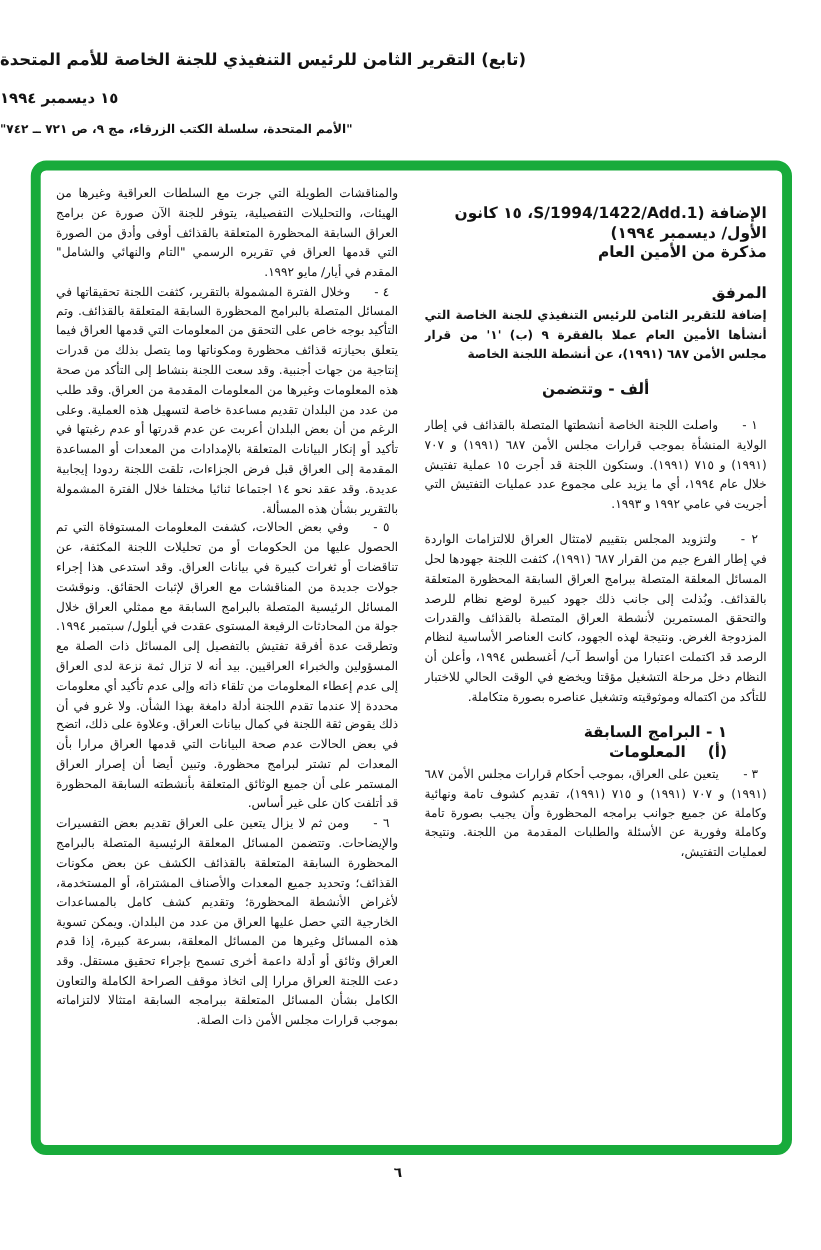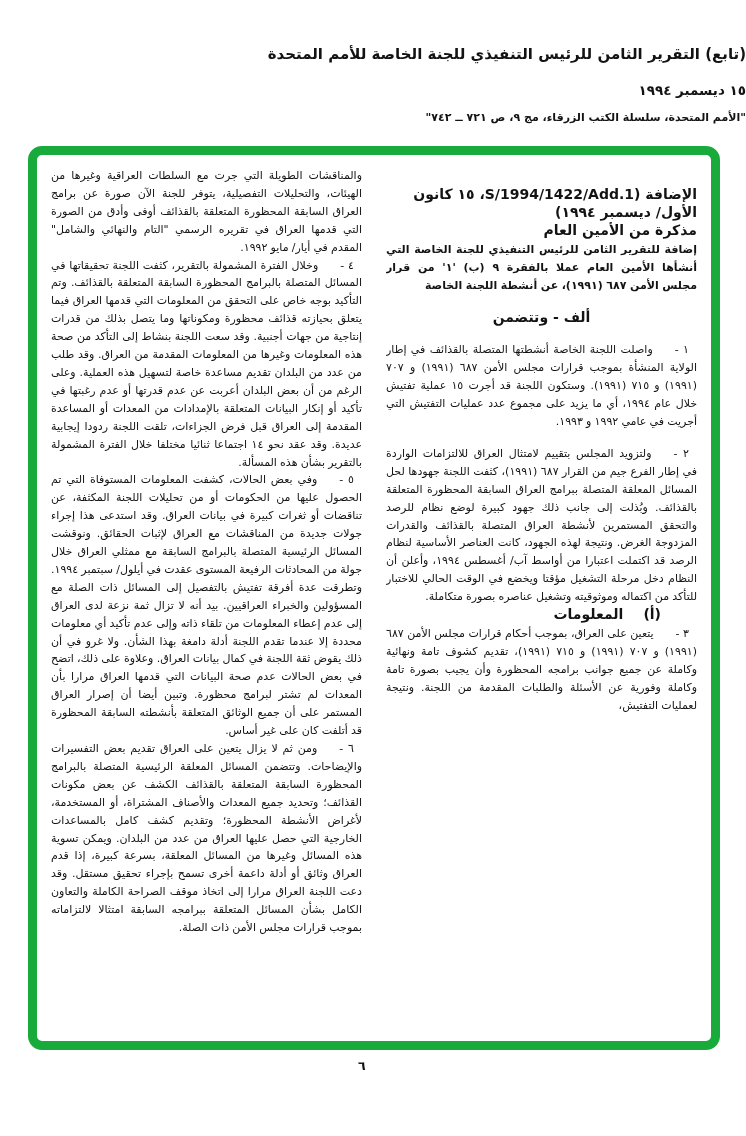--- a/index.html
+++ b/index.html
@@ -2,21 +2,21 @@
 <html lang="ar" dir="rtl"><head>
 <meta charset="utf-8">
 <style>
   html,body{margin:0;padding:0;background:#ffffff;}
   body{
     width:746px;height:1136px;position:relative;overflow:hidden;
     font-family:"DejaVu Sans",sans-serif;color:#131313;
     -webkit-font-smoothing:antialiased;
   }
   
-  .doc-header{position:absolute;top:44px;left:0;width:746px;text-align:right;direction:rtl;}
+  .doc-header{position:absolute;top:44px;left:0;width:746px;text-align:left;direction:rtl;}
   .doc-title{font-size:15px;font-weight:bold;letter-spacing:0;line-height:1.4;}
   .doc-date{font-size:13.5px;font-weight:bold;margin-top:17px;}
   .doc-source{font-size:11px;font-weight:bold;margin-top:13px;}
   
   .frame{
     position:absolute;left:28px;top:146px;width:692px;height:904px;
     box-sizing:border-box;border:9px solid #18ab3b;border-radius:14px;
     background:#ffffff;
   }
   .cols{
@@ -53,24 +53,26 @@
   <div class="doc-date">١٥ ديسمبر ١٩٩٤</div>
   <div class="doc-source">"الأمم المتحدة، سلسلة الكتب الزرقاء، مج ٩، ص ٧٢١ ــ ٧٤٢"</div>
 </div>
 
 <div class="frame">
   <div class="cols">
 
     <div class="col">
       <p class="hd gap-top-lg">الإضافة (S/1994/1422/Add.1، ١٥ كانون الأول/ ديسمبر ١٩٩٤)</p>
       <p class="hd">مذكرة من الأمين العام</p>
+      <p class="hd gap-top-lg">المرفق</p>
       <p class="p bold after-hd">إضافة للتقرير الثامن للرئيس التنفيذي للجنة الخاصة التي أنشأها الأمين العام عملا بالفقرة ٩ (ب) '١' من قرار مجلس الأمن ٦٨٧ (١٩٩١)، عن أنشطة اللجنة الخاصة</p>
       <p class="hd center gap-top">ألف - وتتضمن</p>
       <p class="p num-p blk-gap"><span class="pn">١ -</span><span>واصلت اللجنة الخاصة أنشطتها المتصلة بالقذائف في إطار الولاية المنشأة بموجب قرارات مجلس الأمن ٦٨٧ (١٩٩١) و ٧٠٧ (١٩٩١) و ٧١٥ (١٩٩١). وستكون اللجنة قد أجرت ١٥ عملية تفتيش خلال عام ١٩٩٤، أي ما يزيد على مجموع عدد عمليات التفتيش التي أجريت في عامي ١٩٩٢ و ١٩٩٣.</span></p>
       <p class="p num-p blk-gap"><span class="pn">٢ -</span><span>ولتزويد المجلس بتقييم لامتثال العراق للالتزامات الواردة في إطار الفرع جيم من القرار ٦٨٧ (١٩٩١)، كثفت اللجنة جهودها لحل المسائل المعلقة المتصلة ببرامج العراق السابقة المحظورة المتعلقة بالقذائف. وبُذلت إلى جانب ذلك جهود كبيرة لوضع نظام للرصد والتحقق المستمرين لأنشطة العراق المتصلة بالقذائف والقدرات المزدوجة الغرض. ونتيجة لهذه الجهود، كانت العناصر الأساسية لنظام الرصد قد اكتملت اعتبارا من أواسط آب/ أغسطس ١٩٩٤، وأعلن أن النظام دخل مرحلة التشغيل مؤقتا ويخضع في الوقت الحالي للاختبار للتأكد من اكتماله وموثوقيته وتشغيل عناصره بصورة متكاملة.</span></p>
+      <p class="hd indent gap-top">١ - البرامج السابقة</p>
       <p class="hd indent"><span class="gap">(أ)</span><span>المعلومات</span></p>
       <p class="p num-p after-hd"><span class="pn">٣ -</span><span>يتعين على العراق، بموجب أحكام قرارات مجلس الأمن ٦٨٧ (١٩٩١) و ٧٠٧ (١٩٩١) و ٧١٥ (١٩٩١)، تقديم كشوف تامة ونهائية وكاملة عن جميع جوانب برامجه المحظورة وأن يجيب بصورة تامة وكاملة وفورية عن الأسئلة والطلبات المقدمة من اللجنة. ونتيجة لعمليات التفتيش،</span></p>
     </div>
 
     <div class="col">
       <p class="p">والمناقشات الطويلة التي جرت مع السلطات العراقية وغيرها من الهيئات، والتحليلات التفصيلية، يتوفر للجنة الآن صورة عن برامج العراق السابقة المحظورة المتعلقة بالقذائف أوفى وأدق من الصورة التي قدمها العراق في تقريره الرسمي "التام والنهائي والشامل" المقدم في أيار/ مايو ١٩٩٢.</p>
       <p class="p num-p"><span class="pn">٤ -</span><span>وخلال الفترة المشمولة بالتقرير، كثفت اللجنة تحقيقاتها في المسائل المتصلة بالبرامج المحظورة السابقة المتعلقة بالقذائف. وتم التأكيد بوجه خاص على التحقق من المعلومات التي قدمها العراق فيما يتعلق بحيازته قذائف محظورة ومكوناتها وما يتصل بذلك من قدرات إنتاجية من جهات أجنبية. وقد سعت اللجنة بنشاط إلى التأكد من صحة هذه المعلومات وغيرها من المعلومات المقدمة من العراق. وقد طلب من عدد من البلدان تقديم مساعدة خاصة لتسهيل هذه العملية. وعلى الرغم من أن بعض البلدان أعربت عن عدم قدرتها أو عدم رغبتها في تأكيد أو إنكار البيانات المتعلقة بالإمدادات من المعدات أو المساعدة المقدمة إلى العراق قبل فرض الجزاءات، تلقت اللجنة ردودا إيجابية عديدة. وقد عقد نحو ١٤ اجتماعا ثنائيا مختلفا خلال الفترة المشمولة بالتقرير بشأن هذه المسألة.</span></p>
       <p class="p num-p"><span class="pn">٥ -</span><span>وفي بعض الحالات، كشفت المعلومات المستوفاة التي تم الحصول عليها من الحكومات أو من تحليلات اللجنة المكثفة، عن تناقضات أو ثغرات كبيرة في بيانات العراق. وقد استدعى هذا إجراء جولات جديدة من المناقشات مع العراق لإثبات الحقائق. ونوقشت المسائل الرئيسية المتصلة بالبرامج السابقة مع ممثلي العراق خلال جولة من المحادثات الرفيعة المستوى عقدت في أيلول/ سبتمبر ١٩٩٤. وتطرقت عدة أفرقة تفتيش بالتفصيل إلى المسائل ذات الصلة مع المسؤولين والخبراء العراقيين. بيد أنه لا تزال ثمة نزعة لدى العراق إلى عدم إعطاء المعلومات من تلقاء ذاته وإلى عدم تأكيد أي معلومات محددة إلا عندما تقدم اللجنة أدلة دامغة بهذا الشأن. ولا غرو في أن ذلك يقوض ثقة اللجنة في كمال بيانات العراق. وعلاوة على ذلك، اتضح في بعض الحالات عدم صحة البيانات التي قدمها العراق مرارا بأن المعدات لم تشتر لبرامج محظورة. وتبين أيضا أن إصرار العراق المستمر على أن جميع الوثائق المتعلقة بأنشطته السابقة المحظورة قد أتلفت كان على غير أساس.</span></p>
       <p class="p num-p"><span class="pn">٦ -</span><span>ومن ثم لا يزال يتعين على العراق تقديم بعض التفسيرات والإيضاحات. وتتضمن المسائل المعلقة الرئيسية المتصلة بالبرامج المحظورة السابقة المتعلقة بالقذائف الكشف عن بعض مكونات القذائف؛ وتحديد جميع المعدات والأصناف المشتراة، أو المستخدمة، لأغراض الأنشطة المحظورة؛ وتقديم كشف كامل بالمساعدات الخارجية التي حصل عليها العراق من عدد من البلدان. ويمكن تسوية هذه المسائل وغيرها من المسائل المعلقة، بسرعة كبيرة، إذا قدم العراق وثائق أو أدلة داعمة أخرى تسمح بإجراء تحقيق مستقل. وقد دعت اللجنة العراق مرارا إلى اتخاذ موقف الصراحة الكاملة والتعاون الكامل بشأن المسائل المتعلقة ببرامجه السابقة امتثالا لالتزاماته بموجب قرارات مجلس الأمن ذات الصلة.</span></p>
     </div>

